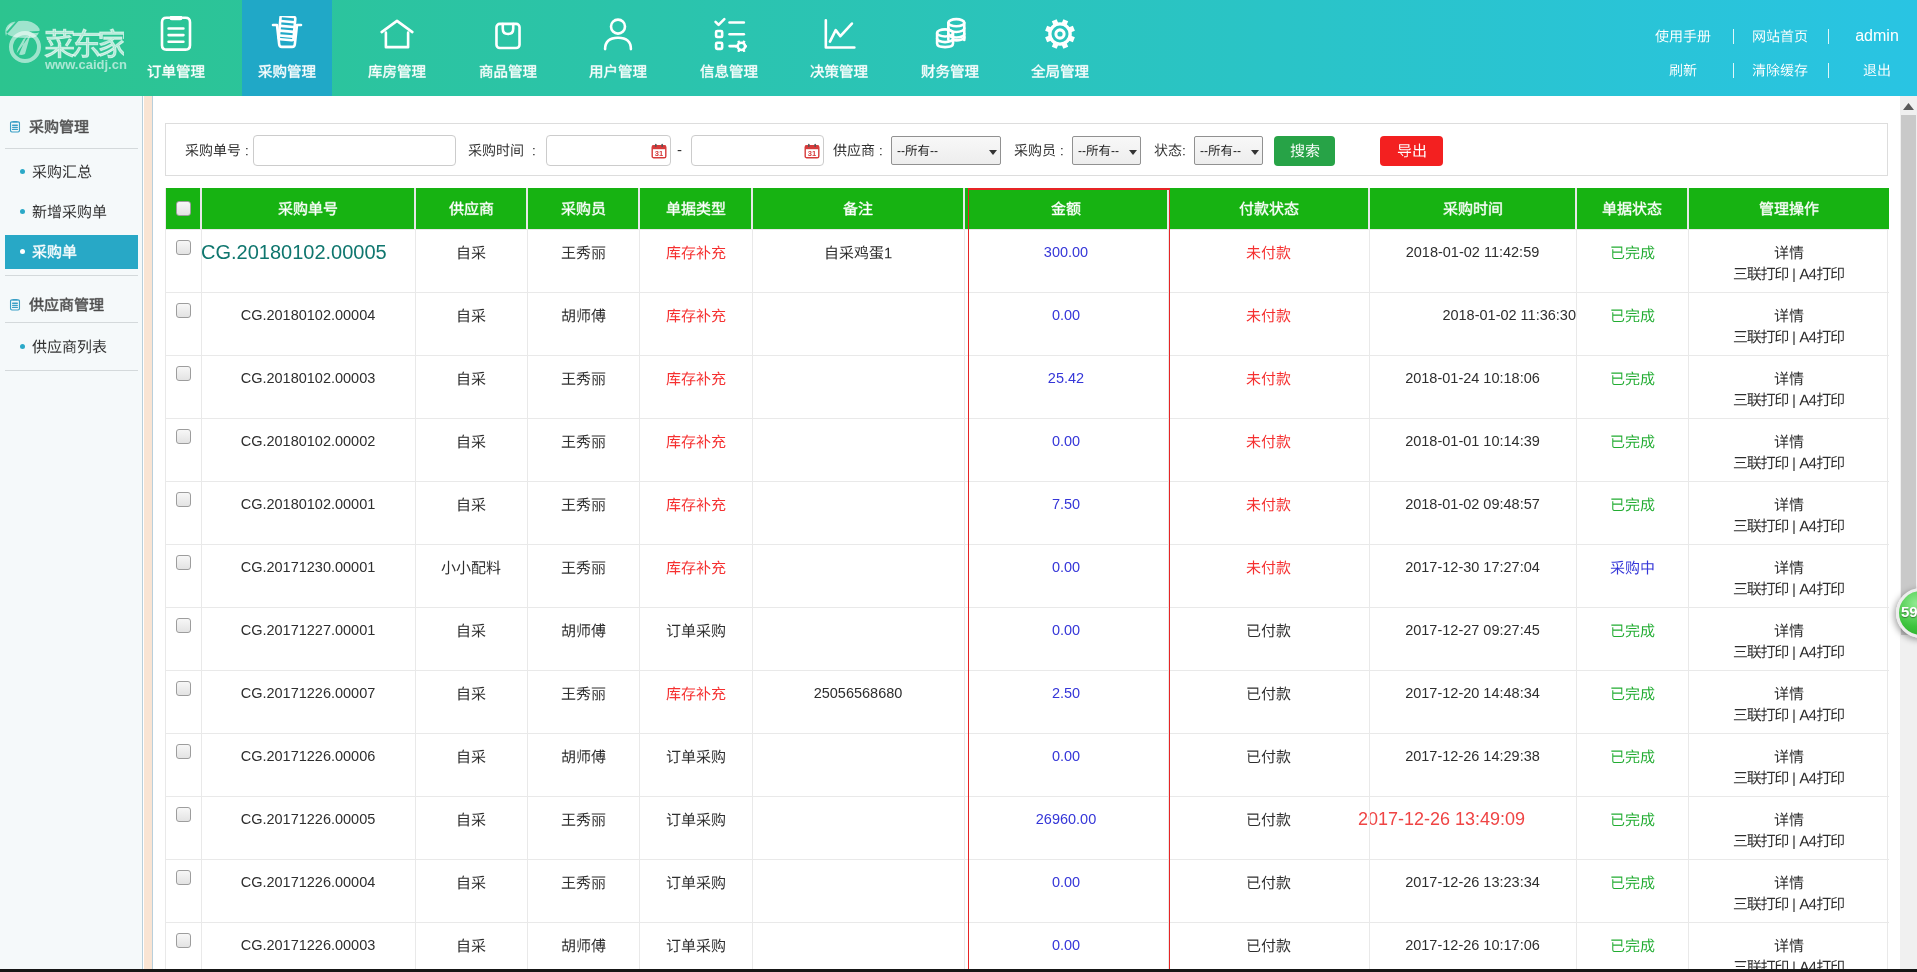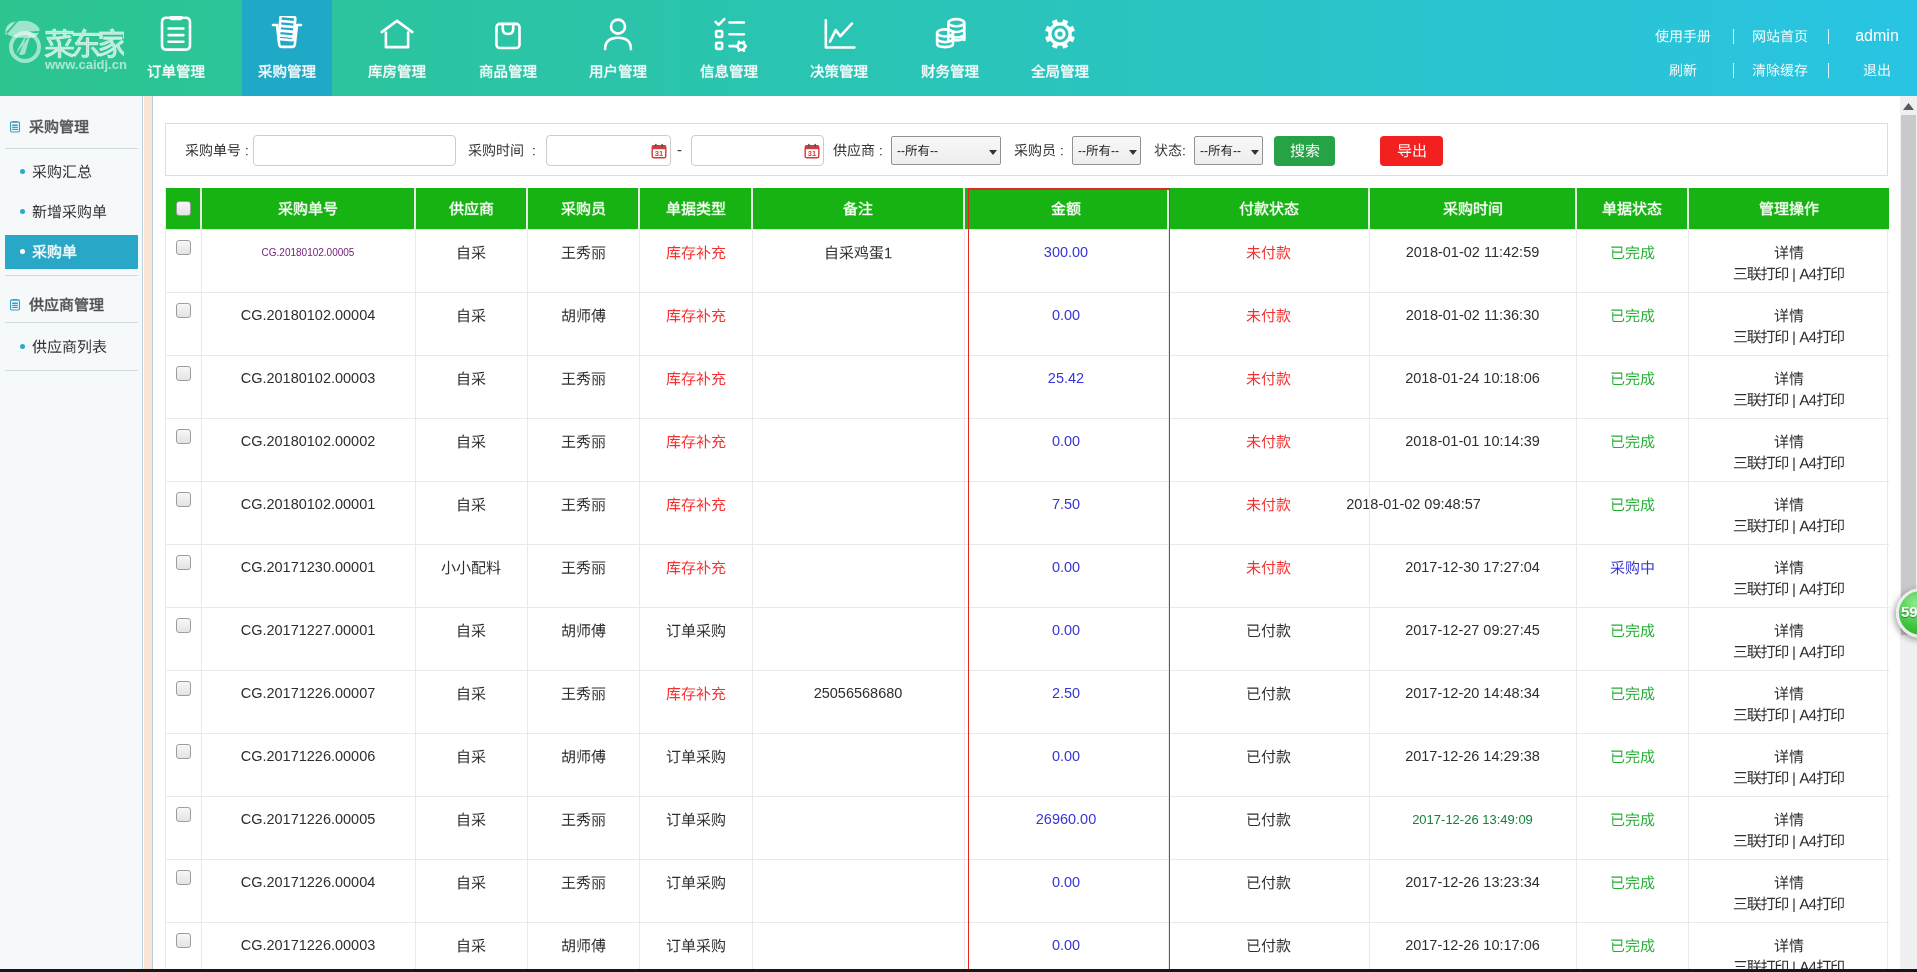--- a/index.html
+++ b/index.html
@@ -588,21 +588,21 @@
         <svg class="t" style="width:60.0px;height:15.6px;" viewBox="0 -88 400 104" fill="#fff" stroke="#fff" stroke-width="3.6">
           <use href="#g5" x="0"></use>
           <use href="#g6" x="100"></use>
           <use href="#g66" x="200"></use>
           <use href="#g67" x="300"></use>
         </svg>
       </div>
       <div class="abs" style="left:10.0px;top:13.0px;width:15px;height:15px;border:1px solid #9d9d9d;border-radius:3px;background:linear-gradient(#f7f7f7,#e3e3e3)"></div>
       <div class="abs" style="left:0;top:41px;width:1723px;height:1px;background:#e9e9e9"></div>
       <div class="abs" style="left:10.0px;top:52.0px;width:15px;height:15px;border:1px solid #9d9d9d;border-radius:3px;background:linear-gradient(#f7f7f7,#e3e3e3)"></div>
-      <div class="abs" style="left:35px;top:54.0px;width:214px;text-align:center;font-size:10px;line-height:21px;color:#701a75">CG.20180102.00005</div>
+      <div class="abs" style="left:35px;top:54.0px;width:214px;font-size:20px;line-height:21px;color:#0f766e">CG.20180102.00005</div>
       <div class="abs" style="left:249px;top:54.0px;width:112px;text-align:center;font-size:15px;line-height:21px;color:#2e2e2e"><svg class="t" style="width:30.0px;height:15.6px;" viewBox="0 -88 200 104" fill="#2e2e2e">
           <use href="#g68" x="0"></use>
           <use href="#g7" x="100"></use>
         </svg></div>
       <div class="abs" style="left:361px;top:54.0px;width:112px;text-align:center;font-size:15px;line-height:21px;color:#2e2e2e"><svg class="t" style="width:45.0px;height:15.6px;" viewBox="0 -88 300 104" fill="#2e2e2e">
           <use href="#g69" x="0"></use>
           <use href="#g70" x="100"></use>
           <use href="#g71" x="200"></use>
         </svg></div>
       <div class="abs" style="left:473px;top:54.0px;width:113px;text-align:center;font-size:15px;line-height:21px;color:#f53030"><svg class="t" style="width:60.0px;height:15.6px;" viewBox="0 -88 400 104" fill="#f53030">
@@ -662,21 +662,21 @@
           <use href="#g35" x="100"></use>
           <use href="#g72" x="200"></use>
           <use href="#g73" x="300"></use>
         </svg></div>
       <div class="abs" style="left:798px;top:117.0px;width:204px;text-align:center;font-size:14.5px;line-height:21px;color:#3536d8">0.00</div>
       <div class="abs" style="left:1002px;top:117.0px;width:201px;text-align:center;font-size:15px;line-height:21px;color:#f53030"><svg class="t" style="width:45.0px;height:15.6px;" viewBox="0 -88 300 104" fill="#f53030">
           <use href="#g77" x="0"></use>
           <use href="#g64" x="100"></use>
           <use href="#g65" x="200"></use>
         </svg></div>
-      <div class="abs" style="left:1203px;top:117.0px;width:207px;text-align:center;font-size:14.5px;line-height:21px;color:#2e2e2e">2018-01-02 11:36:30</div>
+      <div class="abs" style="left:1203px;top:117.0px;width:207px;text-align:right;font-size:14.5px;line-height:21px;color:#2e2e2e">2018-01-02 11:36:30</div>
       <div class="abs" style="left:1410px;top:117.0px;width:112px;text-align:center;font-size:15px;line-height:21px;color:#21ac31"><svg class="t" style="width:45.0px;height:15.6px;" viewBox="0 -88 300 104" fill="#21ac31">
           <use href="#g78" x="0"></use>
           <use href="#g79" x="100"></use>
           <use href="#g80" x="200"></use>
         </svg></div>
       <div class="abs" style="left:1522px;top:117.0px;width:201px;text-align:center;font-size:15px;line-height:21px;color:#2e2e2e"><svg class="t" style="width:30.0px;height:15.6px;" viewBox="0 -88 200 104" fill="#2e2e2e">
           <use href="#g81" x="0"></use>
           <use href="#g82" x="100"></use>
         </svg></div>
       <div class="abs" style="left:1522px;top:138.5px;width:201px;text-align:center;font-size:15px;line-height:21px;color:#2e2e2e"><svg class="t" style="width:110.9px;height:15.6px;" viewBox="0 -88 740 104" fill="#2e2e2e">
@@ -797,21 +797,21 @@
           <use href="#g35" x="100"></use>
           <use href="#g72" x="200"></use>
           <use href="#g73" x="300"></use>
         </svg></div>
       <div class="abs" style="left:798px;top:306.0px;width:204px;text-align:center;font-size:14.5px;line-height:21px;color:#3536d8">7.50</div>
       <div class="abs" style="left:1002px;top:306.0px;width:201px;text-align:center;font-size:15px;line-height:21px;color:#f53030"><svg class="t" style="width:45.0px;height:15.6px;" viewBox="0 -88 300 104" fill="#f53030">
           <use href="#g77" x="0"></use>
           <use href="#g64" x="100"></use>
           <use href="#g65" x="200"></use>
         </svg></div>
-      <div class="abs" style="left:1144px;top:306.0px;width:207px;text-align:center;font-size:14.5px;line-height:21px;color:#2e2e2e">2018-01-02 09:48:57</div>
+      <div class="abs" style="left:1203px;top:306.0px;width:207px;text-align:center;font-size:14.5px;line-height:21px;color:#2e2e2e">2018-01-02 09:48:57</div>
       <div class="abs" style="left:1410px;top:306.0px;width:112px;text-align:center;font-size:15px;line-height:21px;color:#21ac31"><svg class="t" style="width:45.0px;height:15.6px;" viewBox="0 -88 300 104" fill="#21ac31">
           <use href="#g78" x="0"></use>
           <use href="#g79" x="100"></use>
           <use href="#g80" x="200"></use>
         </svg></div>
       <div class="abs" style="left:1522px;top:306.0px;width:201px;text-align:center;font-size:15px;line-height:21px;color:#2e2e2e"><svg class="t" style="width:30.0px;height:15.6px;" viewBox="0 -88 200 104" fill="#2e2e2e">
           <use href="#g81" x="0"></use>
           <use href="#g82" x="100"></use>
         </svg></div>
       <div class="abs" style="left:1522px;top:327.5px;width:201px;text-align:center;font-size:15px;line-height:21px;color:#2e2e2e"><svg class="t" style="width:110.9px;height:15.6px;" viewBox="0 -88 740 104" fill="#2e2e2e">
@@ -1025,21 +1025,21 @@
           <use href="#g4" x="100"></use>
           <use href="#g7" x="200"></use>
           <use href="#g8" x="300"></use>
         </svg></div>
       <div class="abs" style="left:798px;top:621.0px;width:204px;text-align:center;font-size:14.5px;line-height:21px;color:#3536d8">26960.00</div>
       <div class="abs" style="left:1002px;top:621.0px;width:201px;text-align:center;font-size:15px;line-height:21px;color:#2e2e2e"><svg class="t" style="width:45.0px;height:15.6px;" viewBox="0 -88 300 104" fill="#2e2e2e">
           <use href="#g78" x="0"></use>
           <use href="#g64" x="100"></use>
           <use href="#g65" x="200"></use>
         </svg></div>
-      <div class="abs" style="left:1203px;top:621.0px;width:207px;text-align:center;font-size:13px;line-height:21px;color:#15803d">2017-12-26 13:49:09</div>
+      <div class="abs" style="left:1172px;top:621.0px;width:207px;text-align:center;font-size:18px;line-height:21px;color:#ef4444">2017-12-26 13:49:09</div>
       <div class="abs" style="left:1410px;top:621.0px;width:112px;text-align:center;font-size:15px;line-height:21px;color:#21ac31"><svg class="t" style="width:45.0px;height:15.6px;" viewBox="0 -88 300 104" fill="#21ac31">
           <use href="#g78" x="0"></use>
           <use href="#g79" x="100"></use>
           <use href="#g80" x="200"></use>
         </svg></div>
       <div class="abs" style="left:1522px;top:621.0px;width:201px;text-align:center;font-size:15px;line-height:21px;color:#2e2e2e"><svg class="t" style="width:30.0px;height:15.6px;" viewBox="0 -88 200 104" fill="#2e2e2e">
           <use href="#g81" x="0"></use>
           <use href="#g82" x="100"></use>
         </svg></div>
       <div class="abs" style="left:1522px;top:642.5px;width:201px;text-align:center;font-size:15px;line-height:21px;color:#2e2e2e"><svg class="t" style="width:110.9px;height:15.6px;" viewBox="0 -88 740 104" fill="#2e2e2e">

